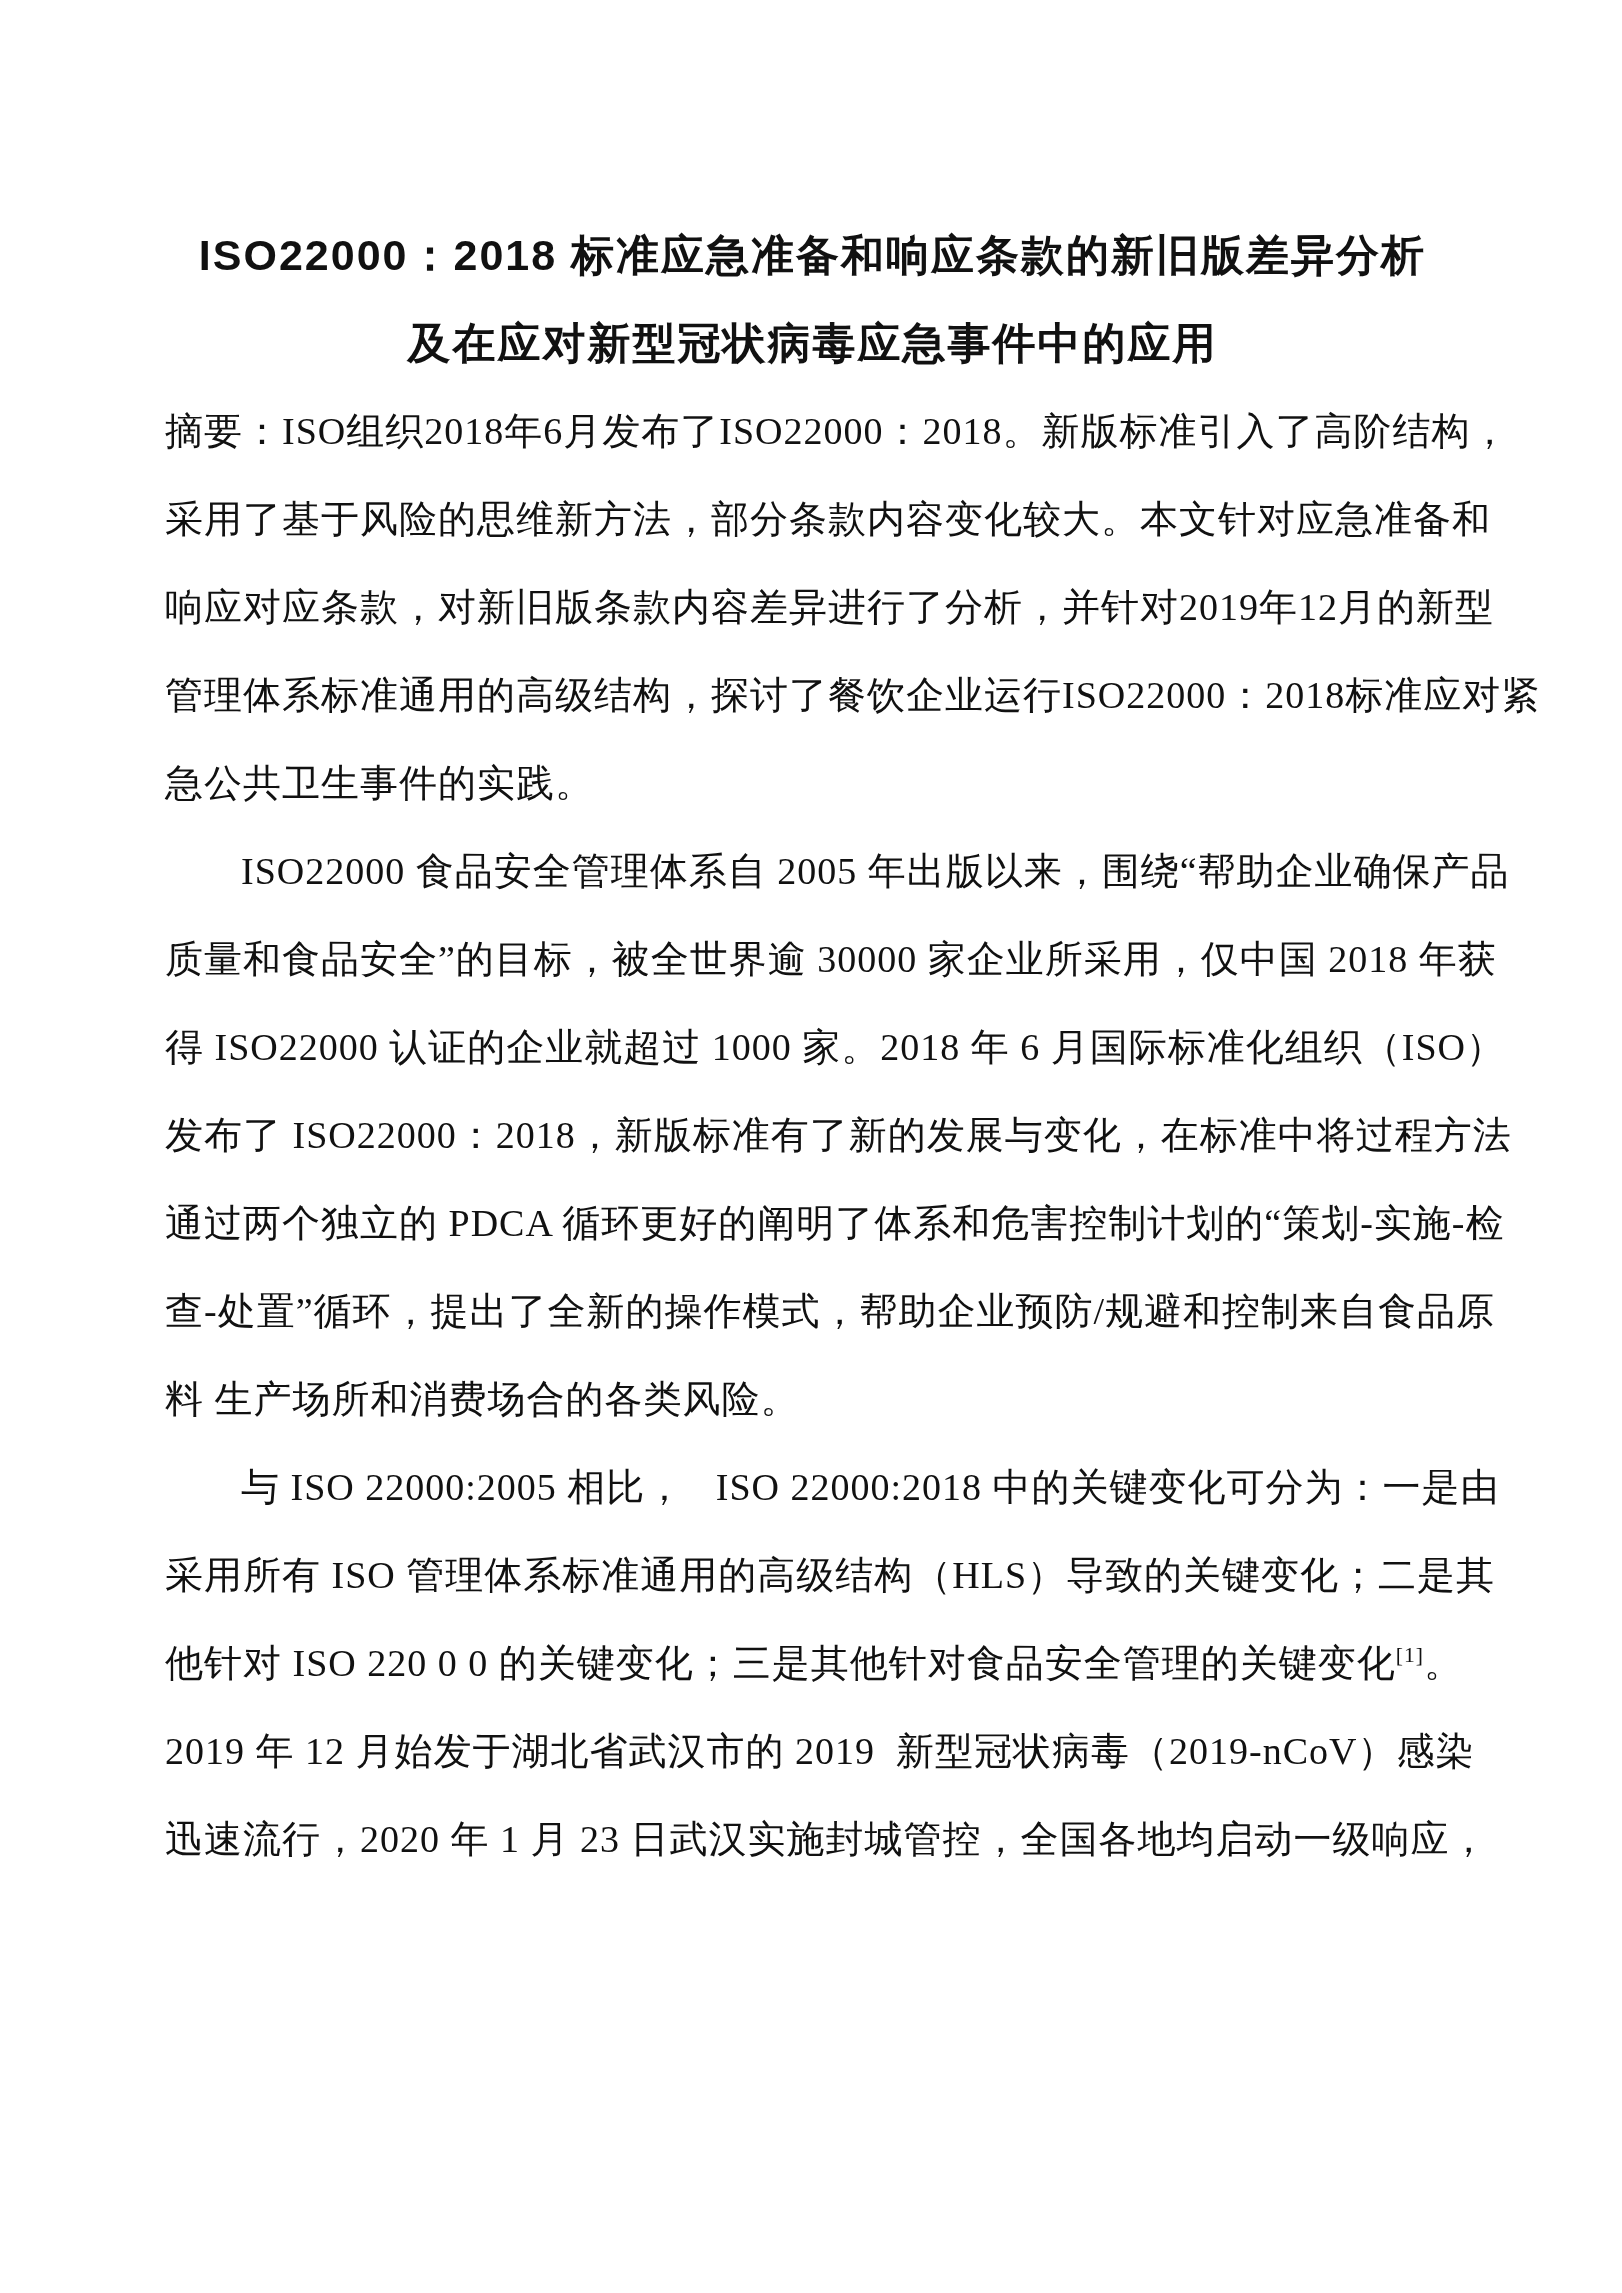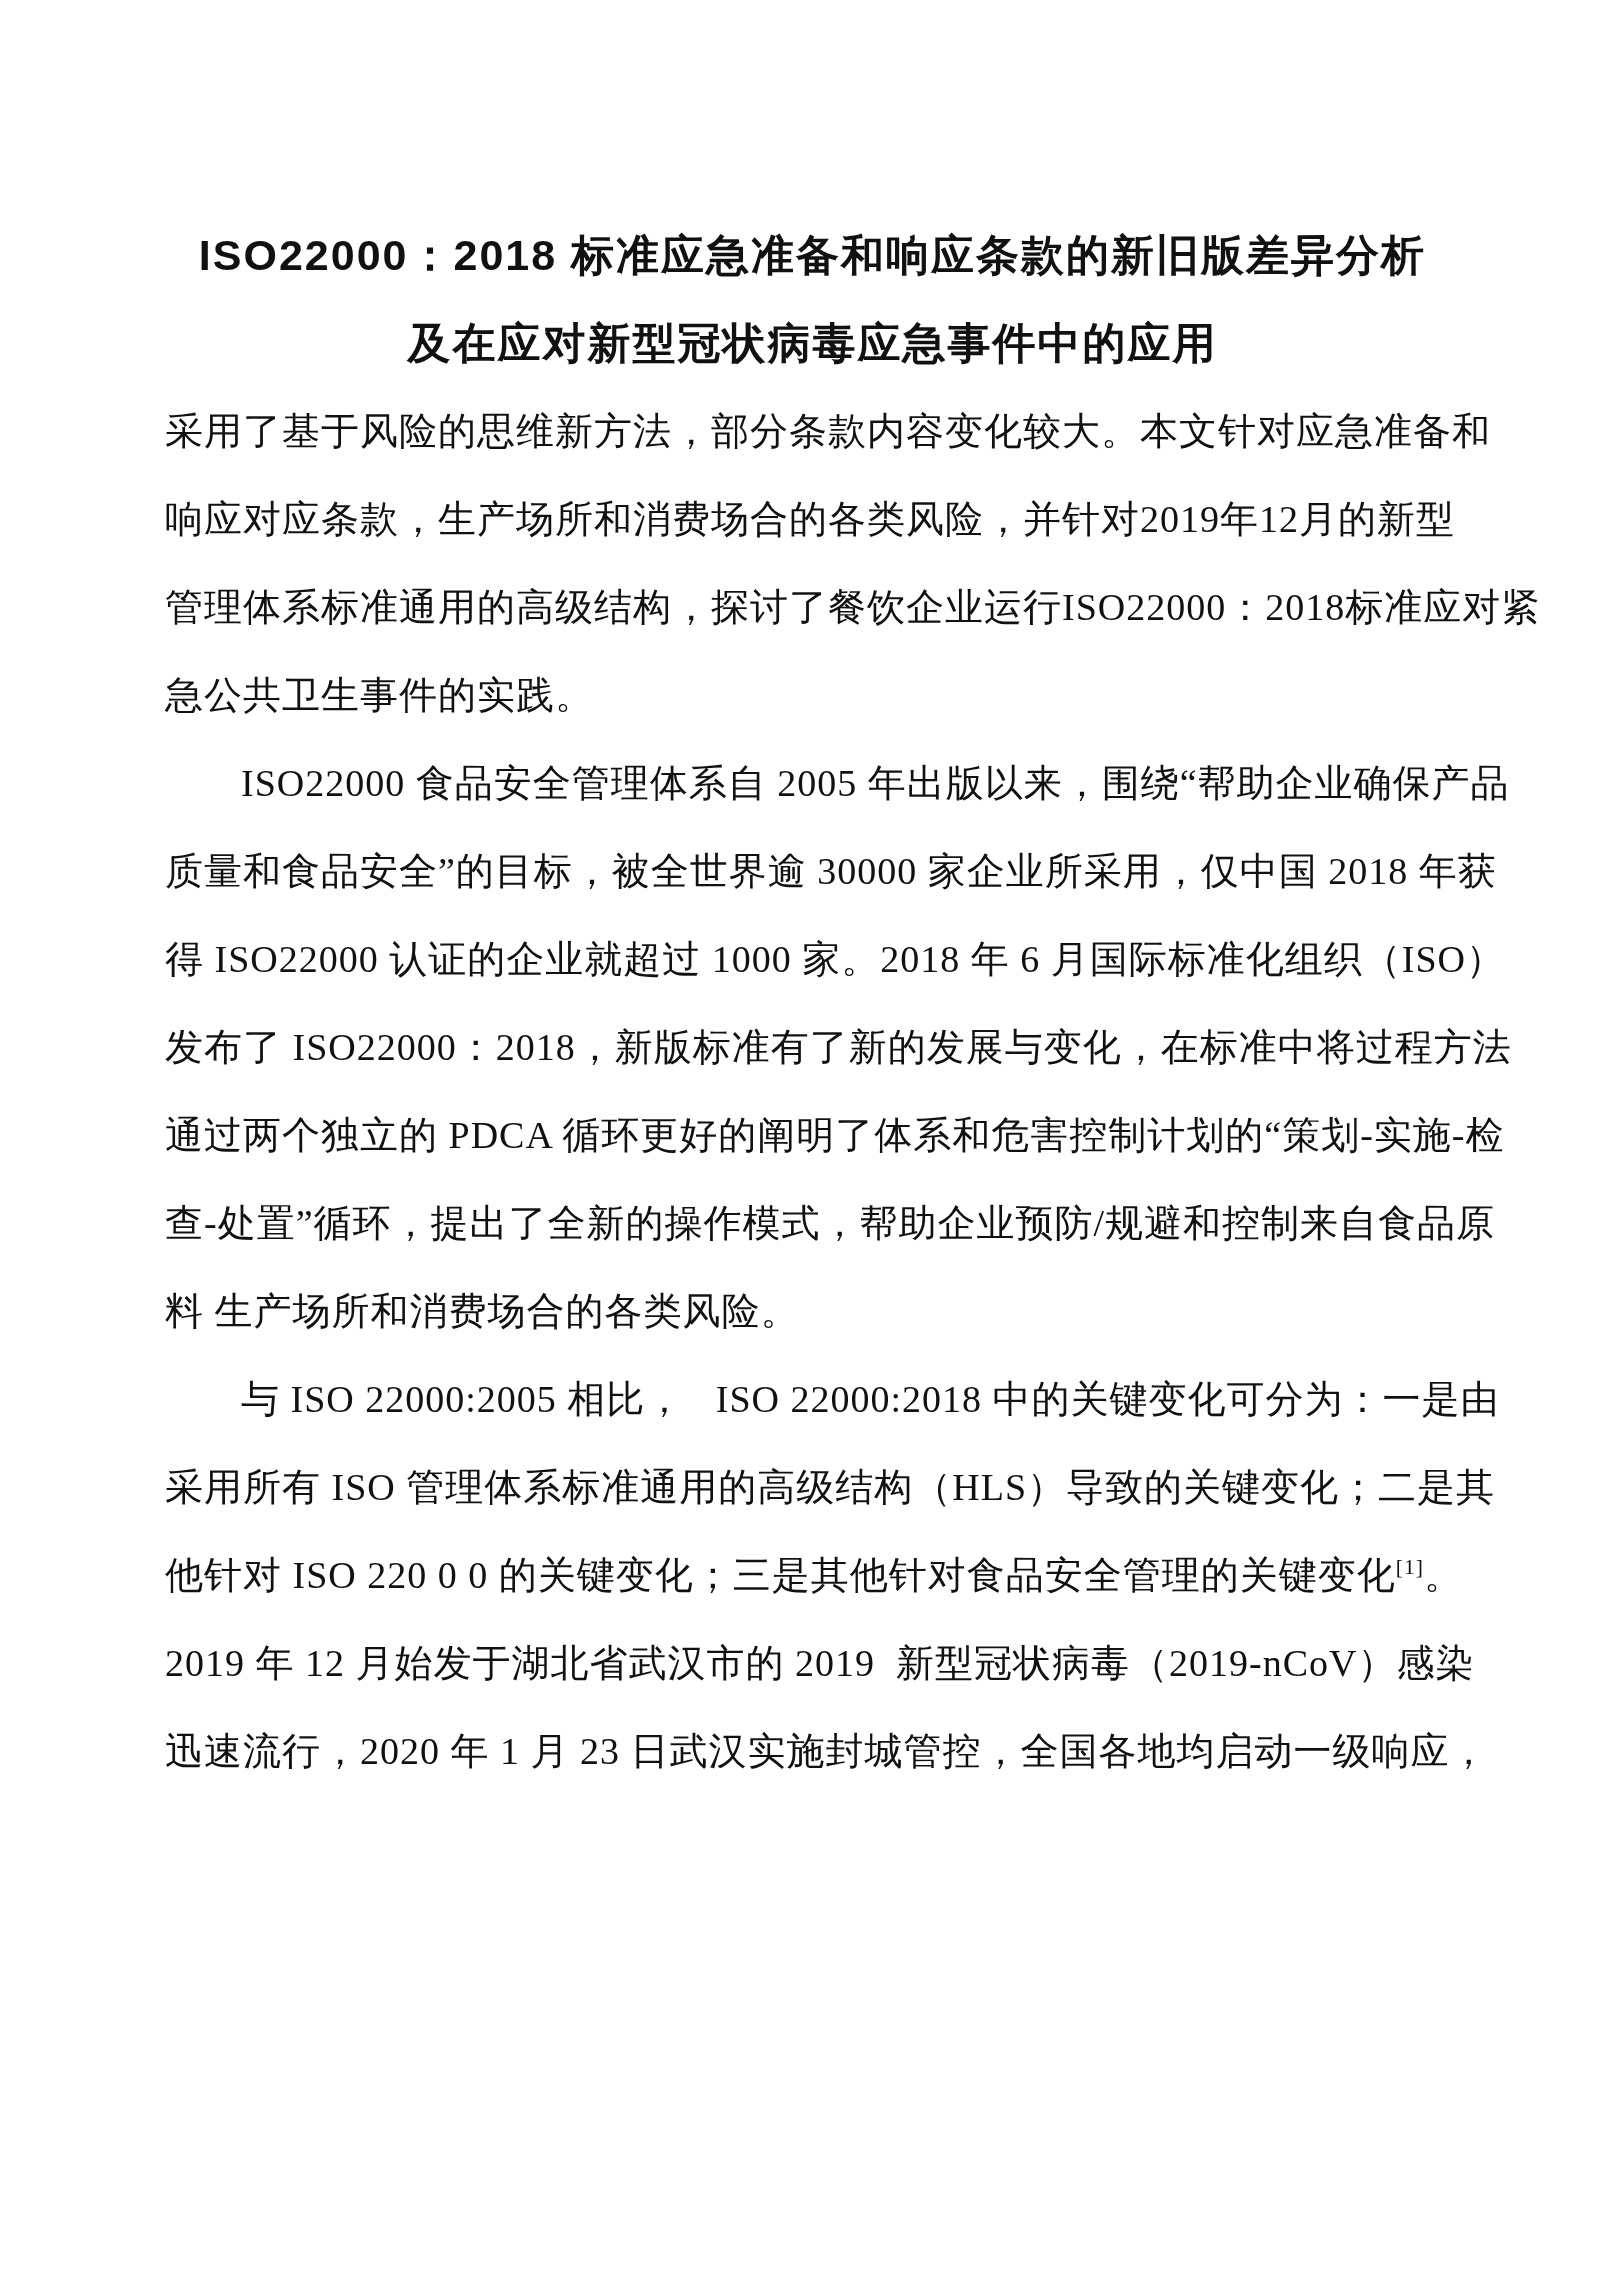--- a/index.html
+++ b/index.html
@@ -57,22 +57,23 @@
 
 <div class="page">
 
   <div class="title-block">
     <div class="title-line">ISO22000：2018 标准应急准备和响应条款的新旧版差异分析</div>
     <div class="title-line">及在应对新型冠状病毒应急事件中的应用</div>
   </div>
 
 
   <div class="body-block">
+      <div class="line">摘要：ISO组织2018年6月发布了ISO22000：2018。新版标准引入了高阶结构，</div>
       <div class="line">采用了基于风险的思维新方法，部分条款内容变化较大。本文针对应急准备和</div>
-      <div class="line">响应对应条款，生产场所和消费场合的各类风险，并针对2019年12月的新型</div>
+      <div class="line">响应对应条款，对新旧版条款内容差异进行了分析，并针对2019年12月的新型</div>
       <div class="line">管理体系标准通用的高级结构，探讨了餐饮企业运行ISO22000：2018标准应对紧</div>
       <div class="line">急公共卫生事件的实践。</div>
     </div>
 
 
   <div class="body-block">
       <div class="line indent">ISO22000 食品安全管理体系自 2005 年出版以来，围绕“帮助企业确保产品</div>
       <div class="line">质量和食品安全”的目标，被全世界逾 30000 家企业所采用，仅中国 2018 年获</div>
       <div class="line">得 ISO22000 认证的企业就超过 1000 家。2018 年 6 月国际标准化组织（ISO）</div>
       <div class="line">发布了 ISO22000：2018，新版标准有了新的发展与变化，在标准中将过程方法</div>

